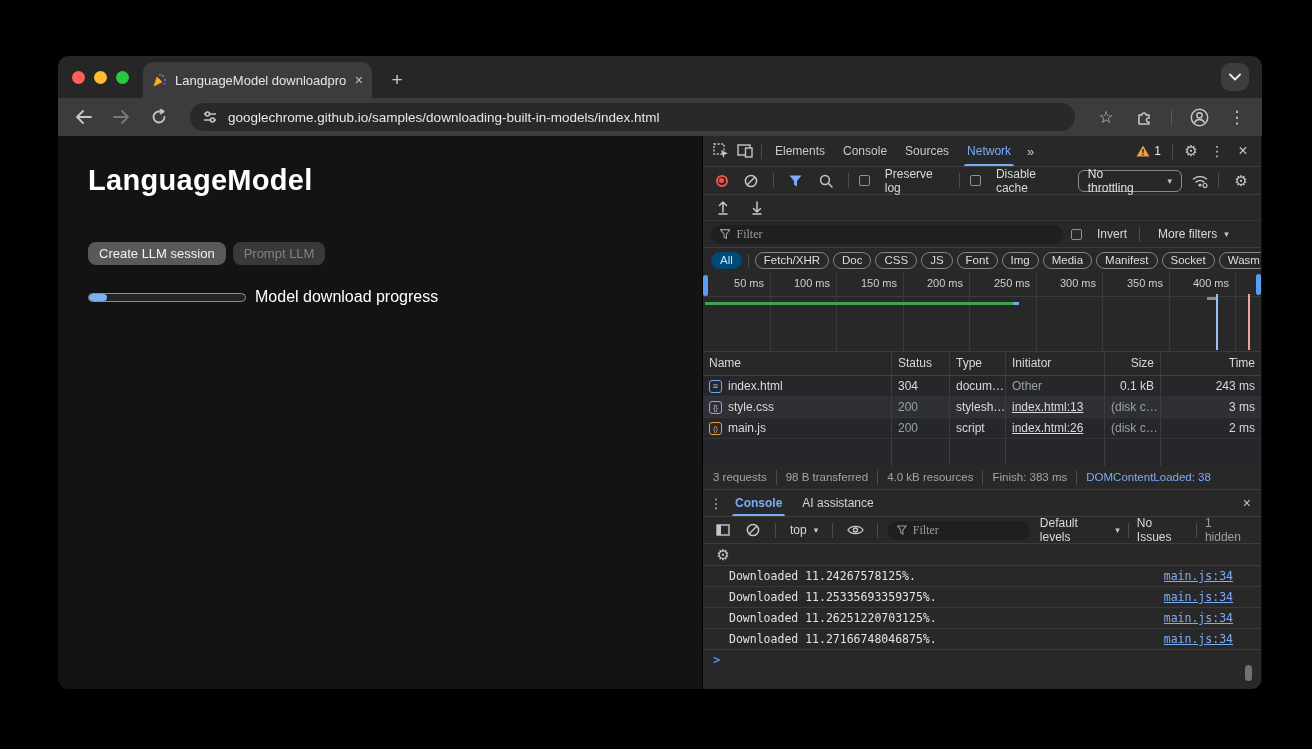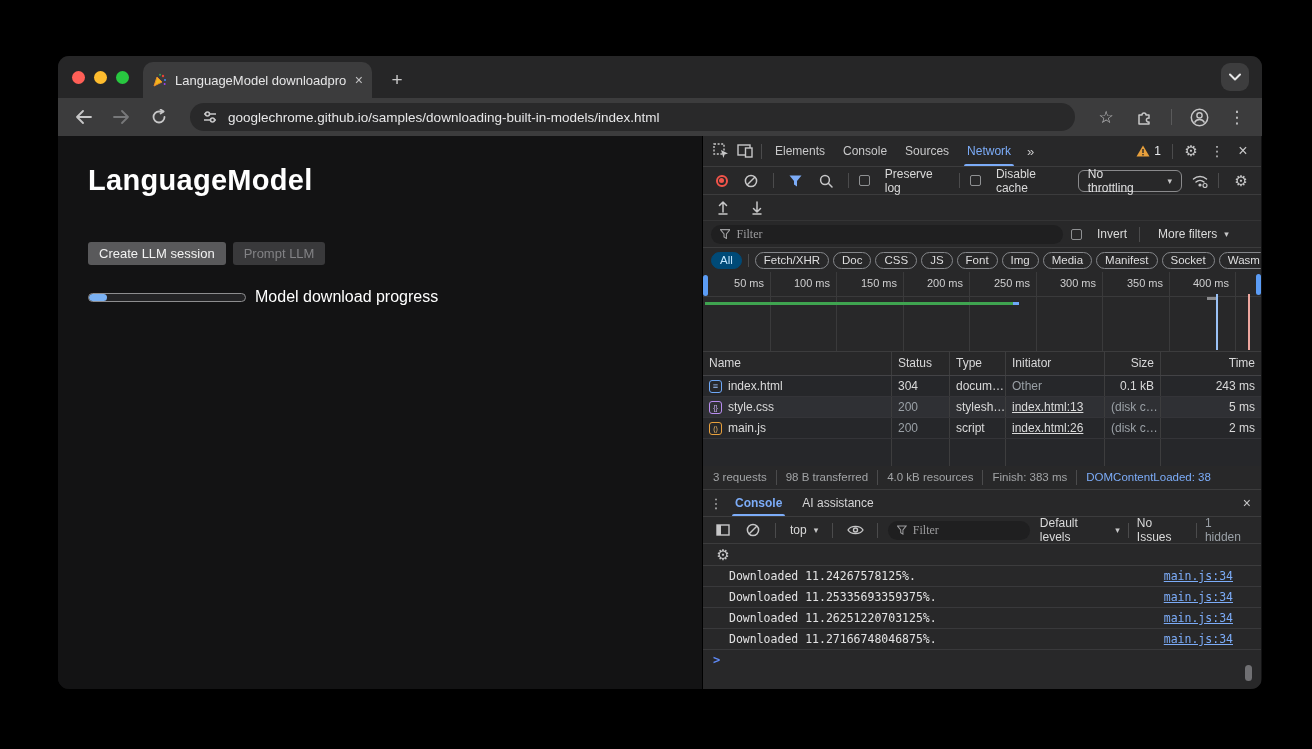--- a/index.html
+++ b/index.html
@@ -31,21 +31,21 @@
   .urltext { font-size:13.5px; color:#e7e7e8; white-space:nowrap; }
   .tbico { width:30px; height:30px; display:flex; align-items:center; justify-content:center;
            color:#c7c7c8; font-size:17px; flex:none; }
   .vsep { width:1px; height:16px; background:#5a5a5b; margin:0 4px; flex:none; }
 
   
   .content { flex:1; display:flex; min-height:0; }
   .page { width:644px; background:#131314; flex:none; }
   .page h1 { margin:28px 0 0 30px; font-size:29px; font-weight:bold; color:#fff; letter-spacing:.3px; }
   .btnrow { margin:45px 0 0 30px; display:flex; gap:7px; }
-  .btn { font-family:"Liberation Sans",sans-serif; font-size:13px; padding:4px 11px; border:none; border-radius:3px; }
+  .btn { font-family:"Liberation Sans",sans-serif; font-size:13px; padding:4px 11px; border:none; border-radius:8px; }
   .btn.create { background:#59595b; color:#f2f2f2; }
   .btn.prompt { background:#39393b; color:#828285; }
   .progrow { margin:23px 0 0 30px; display:flex; align-items:center; gap:9px; }
   .progress { width:158px; height:9px; border:1px solid #8d8d8f; border-radius:5px; background:#232325;
               overflow:hidden; position:relative; }
   .progress .fill { height:100%; background:#7ab1f3; border-radius:4px; }
   .proglabel { font-size:16px; color:#fff; }
 
   
   .devtools { width:559px; background:#282829; border-left:1px solid #000; display:flex; flex-direction:column;
@@ -429,21 +429,21 @@
           </div>
           <div class="nt-row r2">
             <span class="cell namecell">
               <span class="fico css">{}</span>
               <span>style.css</span>
             </span>
             <span class="cell dim">200</span>
             <span class="cell">stylesh…</span>
             <span class="cell"><span class="initlink">index.html:13</span></span>
             <span class="cell r dim">(disk c…</span>
-            <span class="cell r">5 ms</span>
+            <span class="cell r">3 ms</span>
           </div>
           <div class="nt-row r3">
             <span class="cell namecell">
               <span class="fico js">()</span>
               <span>main.js</span>
             </span>
             <span class="cell dim">200</span>
             <span class="cell">script</span>
             <span class="cell"><span class="initlink">index.html:26</span></span>
             <span class="cell r dim">(disk c…</span>

